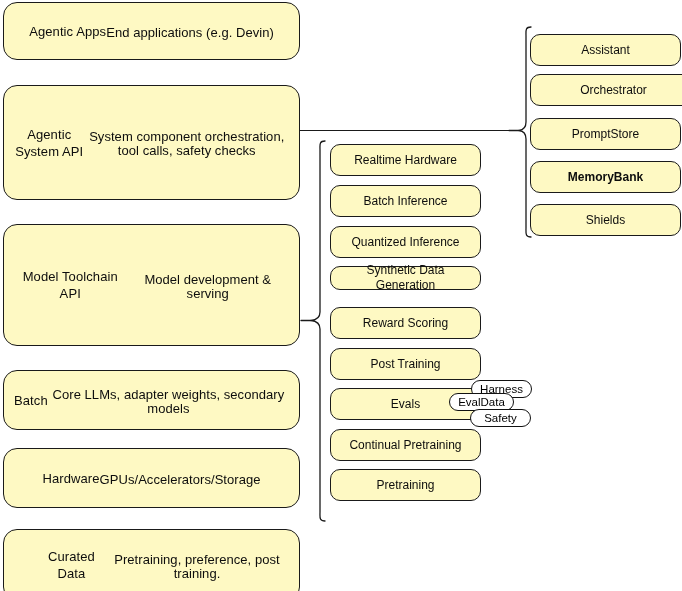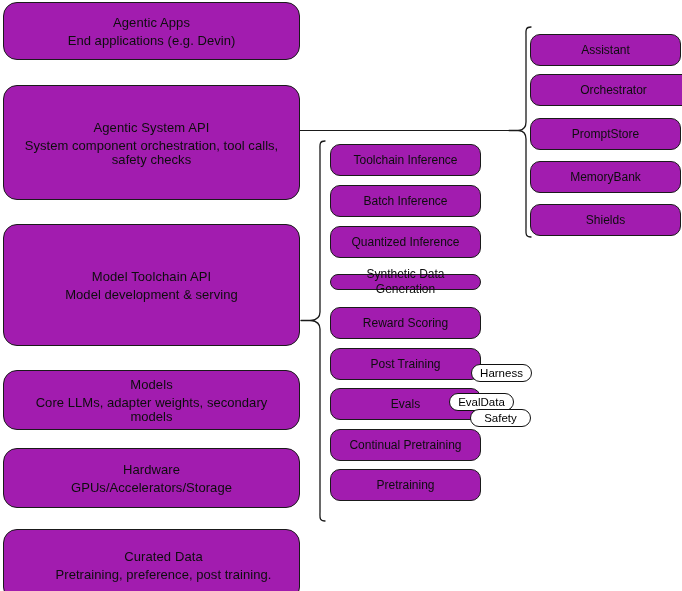--- a/index.html
+++ b/index.html
@@ -17,25 +17,25 @@
     width: 682px;
     height: 591px;
     background: #ffffff;
     overflow: hidden;
   }
 
   
   .box {
     position: absolute;
     box-sizing: border-box;
-    background: #a21caf;
+    background: #fef9c3;
     border: 1px solid #1a1a1a;
     border-radius: 12px;
     display: flex;
-    flex-direction: column;
+    flex-direction: row;
     align-items: center;
     justify-content: center;
     text-align: center;
     color: #0d0d0d;
   }
 
   
   .layer-box {
     border-radius: 14px;
     padding: 0 10px;
@@ -104,21 +104,21 @@
     <div class="layer-title">Agentic System API</div>
     <div class="layer-sub">System component orchestration, tool calls, safety checks</div>
   </div>
 
   <div class="box layer-box" style="left:3px; top:224px; width:297px; height:122px;">
     <div class="layer-title">Model Toolchain API</div>
     <div class="layer-sub">Model development &amp; serving</div>
   </div>
 
   <div class="box layer-box" style="left:3px; top:370px; width:297px; height:60px;">
-    <div class="layer-title">Models</div>
+    <div class="layer-title">Batch</div>
     <div class="layer-sub">Core LLMs, adapter weights, secondary models</div>
   </div>
 
   <div class="box layer-box" style="left:3px; top:448px; width:297px; height:60px;">
     <div class="layer-title">Hardware</div>
     <div class="layer-sub">GPUs/Accelerators/Storage</div>
   </div>
 
   <div class="box layer-box" style="left:3px; top:529px; width:297px; height:72px;padding-left:34px;">
     <div class="layer-title">Curated Data</div>
@@ -135,66 +135,66 @@
   </div>
 
   <div class="brace" style="left:508px; top:26px; width:24px; height:212px;">
     <svg width="24" height="212" viewBox="0 0 24 212" fill="none" xmlns="http://www.w3.org/2000/svg">
       <path d="M23 1 C17 1 18 5 18 10 L18 96 C18 102 15 104 11 104.5 C15 105 18 107 18 113 L18 202 C18 207 17 211 23 211" stroke="#1a1a1a" stroke-width="1.3" fill="none" stroke-linecap="round" stroke-linejoin="round"></path>
       <path d="M11 104.5 L1 104.5" stroke="#1a1a1a" stroke-width="1.3" stroke-linecap="round"></path>
     </svg>
   </div>
 
   <div class="box pillbox" style="left:330px; top:144px; width:151px; height:32px;">
-    <span>Toolchain Inference</span>
+    <span>Realtime Hardware</span>
   </div>
   <div class="box pillbox" style="left:330px; top:185px; width:151px; height:32px;">
     <span>Batch Inference</span>
   </div>
   <div class="box pillbox" style="left:330px; top:226px; width:151px; height:32px;">
     <span>Quantized Inference</span>
   </div>
-  <div class="box pillbox" style="left:330px; top:274px; width:151px; height:16px;">
+  <div class="box pillbox" style="left:330px; top:266px; width:151px; height:24px;">
     <span>Synthetic Data Generation</span>
   </div>
   <div class="box pillbox" style="left:330px; top:307px; width:151px; height:32px;">
     <span>Reward Scoring</span>
   </div>
   <div class="box pillbox" style="left:330px; top:388px; width:151px; height:32px;">
     <span>Evals</span>
   </div>
   <div class="box pillbox" style="left:330px; top:348px; width:151px; height:32px;">
     <span>Post Training</span>
   </div>
   <div class="box pillbox" style="left:330px; top:429px; width:151px; height:32px;">
     <span>Continual Pretraining</span>
   </div>
   <div class="box pillbox" style="left:330px; top:469px; width:151px; height:32px;">
     <span>Pretraining</span>
   </div>
 
-  <div class="capsule" style="left:471px; top:364px; width:61px; height:18px;">
+  <div class="capsule" style="left:471px; top:380px; width:61px; height:18px;">
     <span>Harness</span>
   </div>
   <div class="capsule" style="left:449px; top:393px; width:65px; height:18px;">
     <span>EvalData</span>
   </div>
   <div class="capsule" style="left:470px; top:409px; width:61px; height:18px;">
     <span>Safety</span>
   </div>
 
   <div class="box pillbox" style="left:530px; top:34px; width:151px; height:32px;">
     <span>Assistant</span>
   </div>
   <div class="box pillbox" style="left:530px; top:74px; width:167px; height:32px;">
     <span>Orchestrator</span>
   </div>
   <div class="box pillbox" style="left:530px; top:118px; width:151px; height:32px;">
     <span>PromptStore</span>
   </div>
-  <div class="box pillbox" style="left:530px; top:161px; width:151px; height:32px;">
+  <div class="box pillbox" style="left:530px; top:161px; width:151px; height:32px;font-weight:bold;">
     <span>MemoryBank</span>
   </div>
   <div class="box pillbox" style="left:530px; top:204px; width:151px; height:32px;">
     <span>Shields</span>
   </div>
 
 </div>
 
 </body></html>

